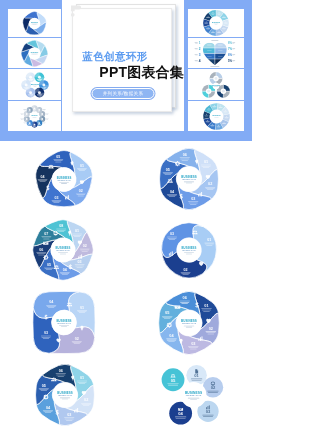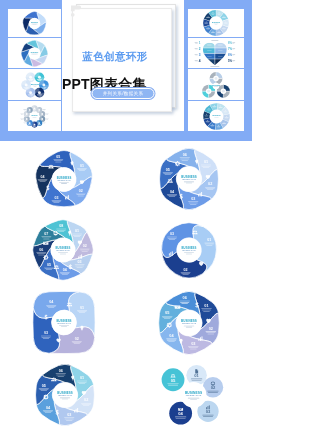--- a/index.html
+++ b/index.html
@@ -11,22 +11,22 @@
   .thumb{position:absolute;background:#fff;overflow:hidden;display:flex;
          align-items:center;justify-content:center;}
   .thumb svg{display:block;}
   #card{position:absolute;left:62px;top:0;width:122px;height:131px;background:#fff;}
   #frames{position:absolute;left:0;top:0;width:122px;height:131px;}
   #deco-f{position:absolute;left:8px;top:5px;width:12px;height:14px;}
   .c-count{position:absolute;left:0;right:0;top:29px;text-align:center;
            font-size:12.5px;font-weight:bold;color:#141414;}
   .c-sub{position:absolute;left:0;right:16px;top:50px;text-align:center;
          font-size:10.5px;color:#5b9bf0;font-weight:bold;letter-spacing:.4px;}
-  .c-main{position:absolute;left:0;right:0;top:64px;text-align:left;
-          font-size:14px;font-weight:bold;color:#111;letter-spacing:.2px;margin-top:12px;}
+  .c-main{position:absolute;left:0;right:0;top:64px;text-align:right;
+          font-size:14px;font-weight:bold;color:#111;letter-spacing:.2px;}
   .c-badge{position:absolute;left:50%;top:88px;transform:translateX(-50%);
            width:63px;height:11px;box-sizing:border-box;
            border:1px solid #fff;border-radius:6px;background:#8fb6f3;
            font-size:4.6px;color:#fff;white-space:nowrap;text-align:center;
            line-height:9px;box-shadow:0 0 0 1px #84abf0;letter-spacing:.3px;}
   #grid{position:absolute;left:0;top:141px;width:252px;height:297px;background:#fff;}
   .cell{position:absolute;}
   .cell svg{display:block;}
 </style>
 </head>

